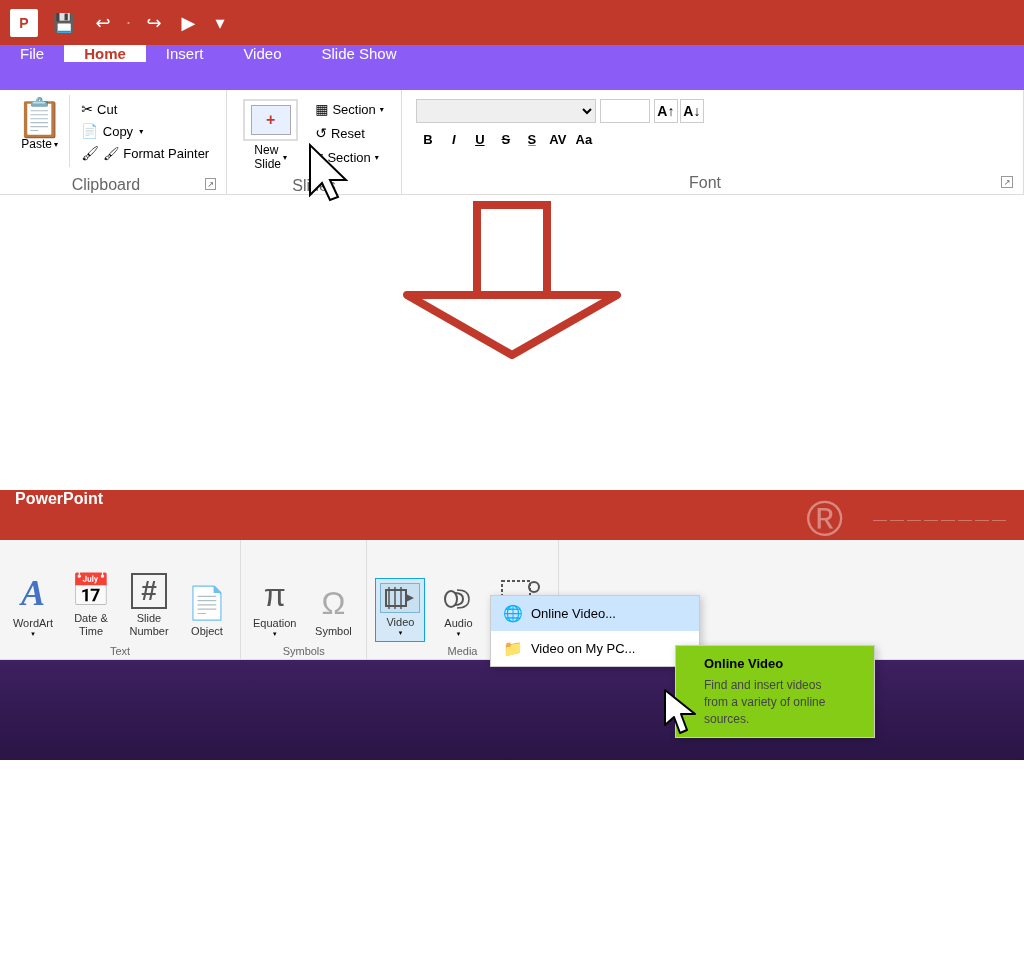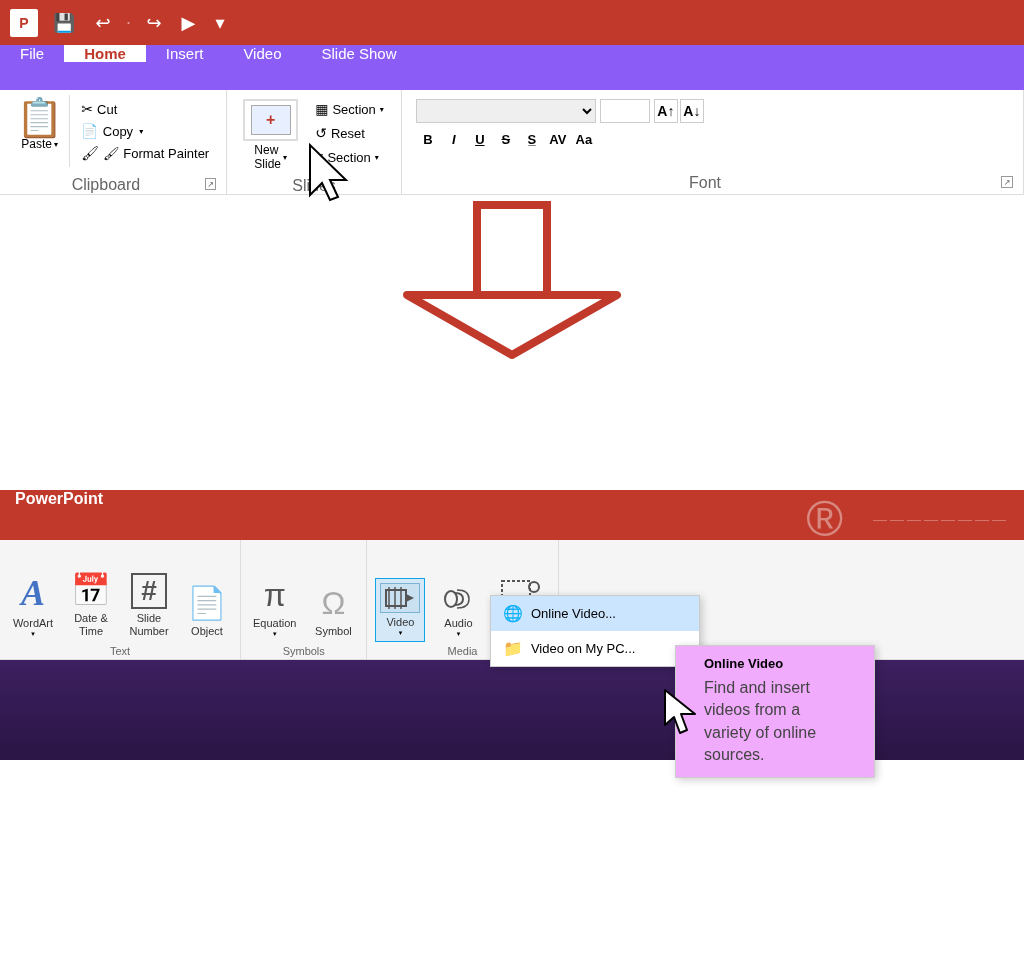--- a/index.html
+++ b/index.html
@@ -229,29 +229,29 @@
       font-size: 13px;
     }
     .dropdown-item:hover, .dropdown-item.highlighted { background: #cce5ff; }
     .dropdown-item-icon { font-size: 16px; color: #555; }
 
     
     .tooltip-box {
       position: absolute;
       top: 155px;
       left: 675px;
-      background: #f0abfc;
+      background: #84cc16;
       border: 1px solid #ccc;
       box-shadow: 2px 2px 8px rgba(0,0,0,0.2);
       width: 200px;
       padding: 10px 28px;
       z-index: 200;
     }
     .tooltip-title { font-size: 13px; font-weight: 600; margin-bottom: 6px; }
-    .tooltip-desc { font-size: 16px; color: #444; line-height: 1.4; }
+    .tooltip-desc { font-size: 12px; color: #444; line-height: 1.4; }
 
     
     .bottom-gradient {
       height: 100px;
       background: linear-gradient(to bottom, #3d2060, #2a1545);
     }
     
     .arrow-svg-container {
       display: flex; align-items: center; justify-content: center;
       height: 160px;

